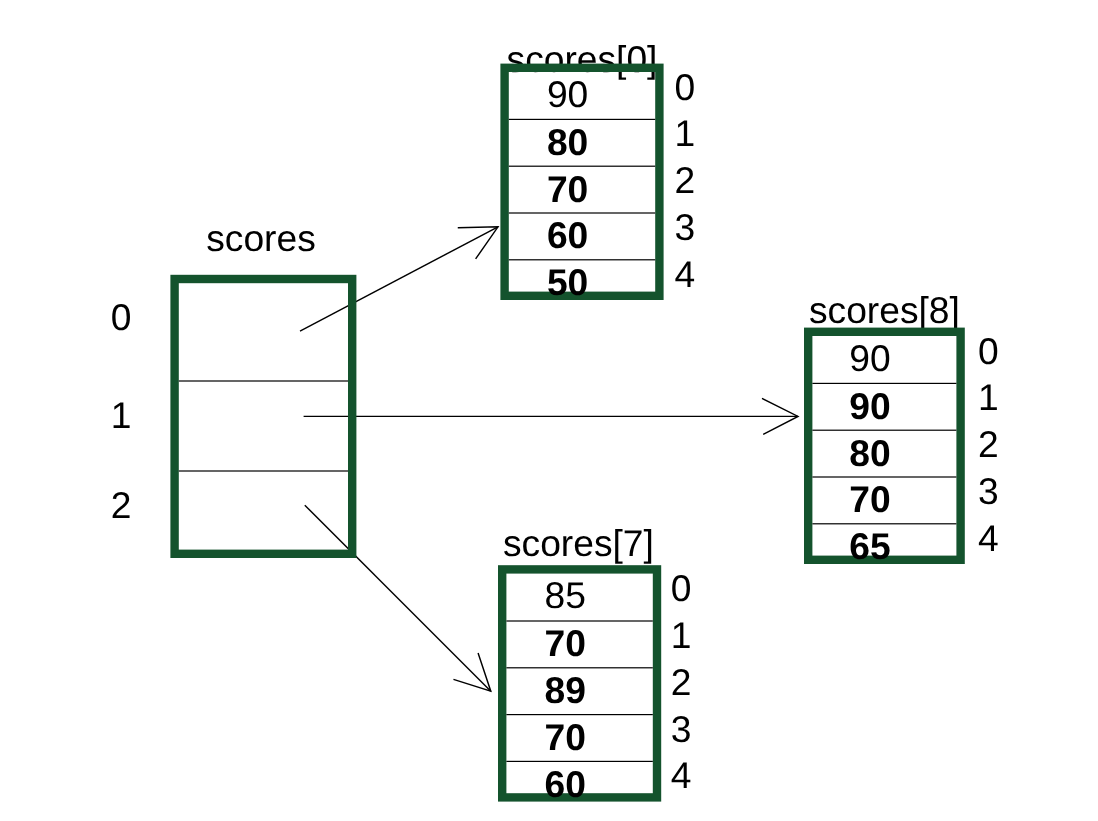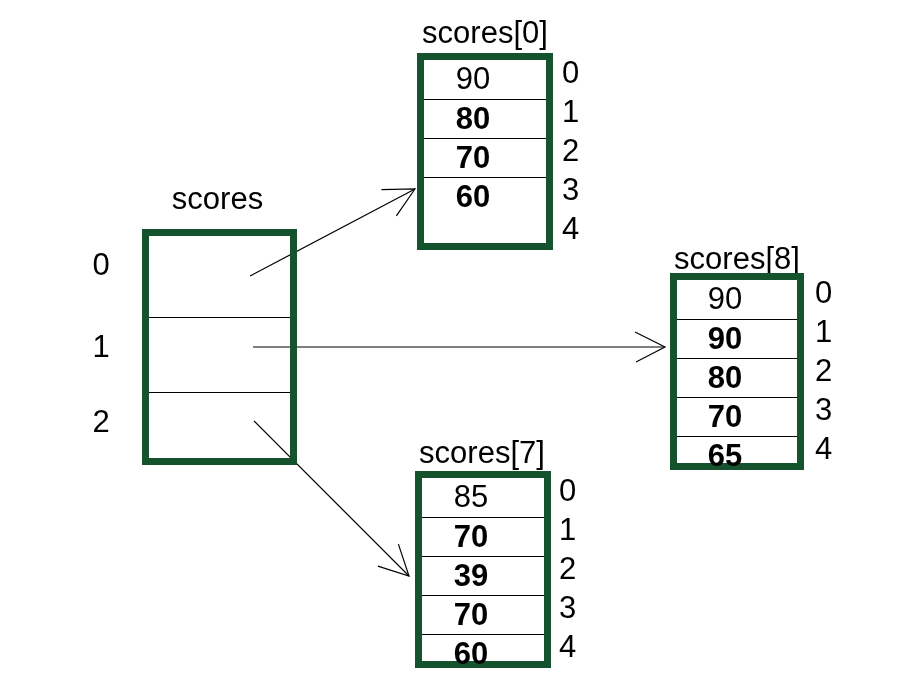--- a/index.html
+++ b/index.html
@@ -82,26 +82,27 @@
   <div class="box" style="left:142px; top:229px; width:155px; height:236px;">
     <div class="mrow" style="height:81px;"></div>
     <div class="mrow" style="height:75px;"></div>
     <div class="mrow" style="height:78px;"></div>
   </div>
 
   <div class="midx" style="left:85px; top:244px;">0</div>
   <div class="midx" style="left:85px; top:326px;">1</div>
   <div class="midx" style="left:85px; top:401px;">2</div>
 
-  <div class="title" style="left:417px; top:18px; width:136px; height:30px; line-height:30px;">scores[0]</div>
+  <div class="title" style="left:417px; top:35px; width:136px; height:30px; line-height:30px;">scores[0]</div>
   <div class="box" style="left:417px; top:53px; width:136px; height:197px;">
     <div class="cell">90</div>
     <div class="cell">80</div>
     <div class="cell">70</div>
     <div class="cell">60</div>
+    <div class="cell">50</div>
   </div>
   <div class="idxcol" style="left:562px; top:53px;">
     <div class="irow">0</div>
     <div class="irow">1</div>
     <div class="irow">2</div>
     <div class="irow">3</div>
     <div class="irow">4</div>
   </div>
 
   <div class="title" style="left:670px; top:244px; width:134px; height:30px; line-height:30px;">scores[8]</div>
@@ -117,21 +118,21 @@
     <div class="irow">1</div>
     <div class="irow">2</div>
     <div class="irow">3</div>
     <div class="irow">4</div>
   </div>
 
   <div class="title" style="left:415px; top:438px; width:134px; height:30px; line-height:30px;">scores[7]</div>
   <div class="box" style="left:415px; top:471px; width:136px; height:197px;">
     <div class="cell">85</div>
     <div class="cell">70</div>
-    <div class="cell">39</div>
+    <div class="cell">89</div>
     <div class="cell">70</div>
     <div class="cell">60</div>
   </div>
   <div class="idxcol" style="left:559px; top:471px;">
     <div class="irow">0</div>
     <div class="irow">1</div>
     <div class="irow">2</div>
     <div class="irow">3</div>
     <div class="irow">4</div>
   </div>

